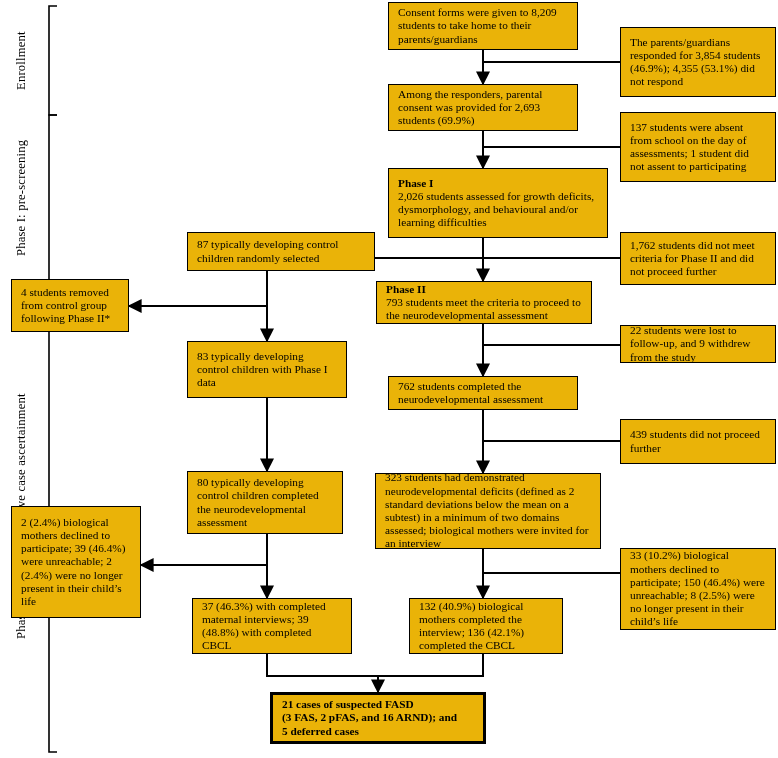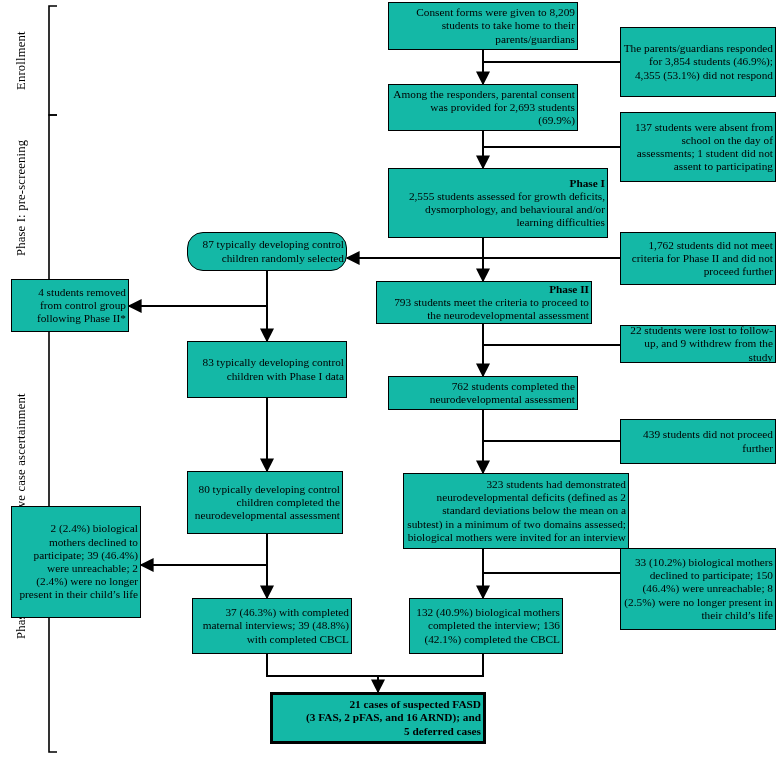--- a/index.html
+++ b/index.html
@@ -18,28 +18,28 @@
 
   svg.lines {
     position: absolute; left: 0; top: 0;
     width: 778px; height: 758px;
     pointer-events: none;
   }
 
   .box {
     position: absolute;
     border: 1.6px solid #000;
-    background: #14b8a6;
+    background: #eab308;
     display: flex;
     align-items: center;
     justify-content: center;
-    text-align: right;
+    text-align: left;
     line-height: 1.17;
     font-size: 11.3px;
-    padding: 3px 2px;
+    padding: 3px 9px;
   }
   .box.thick { border-width: 3px; font-weight: bold; }
   .box .inner { width: 100%; }
   .ttl { font-weight: bold; display: block; }
 
   
   .phase-label {
     position: absolute;
     font-size: 12.6px;
     writing-mode: vertical-rl;
@@ -127,29 +127,29 @@
     <span class="inner">Among the responders, parental consent was provided for 2,693 students (69.9%)</span>
   </div>
 
   <div class="box" style="left:620px; top:112px; width:156px; height:70px;">
     <span class="inner">137 students were absent from school on the day of assessments; 1 student did not assent to participating</span>
   </div>
 
   <div class="box" style="left:388px; top:168px; width:220px; height:70px;">
     <span class="inner">
       <span class="ttl">Phase I</span>
-      <span>2,555 students assessed for growth deficits, dysmorphology, and behavioural and/or learning difficulties</span>
+      <span>2,026 students assessed for growth deficits, dysmorphology, and behavioural and/or learning difficulties</span>
     </span>
   </div>
 
   <div class="box" style="left:620px; top:232px; width:156px; height:53px;">
     <span class="inner">1,762 students did not meet criteria for Phase II and did not proceed further</span>
   </div>
 
-  <div class="box" style="left:187px; top:232px; width:160px; height:39px;border-radius:16px;">
+  <div class="box" style="left:187px; top:232px; width:188px; height:39px;">
     <span class="inner">87 typically developing control children randomly selected</span>
   </div>
 
   <div class="box" style="left:376px; top:281px; width:216px; height:43px;">
     <span class="inner">
       <span class="ttl">Phase II</span>
       <span>793 students meet the criteria to proceed to the neurodevelopmental assessment</span>
     </span>
   </div>
 
@@ -170,21 +170,21 @@
   </div>
 
   <div class="box" style="left:620px; top:419px; width:156px; height:45px;">
     <span class="inner">439 students did not proceed further</span>
   </div>
 
   <div class="box" style="left:187px; top:471px; width:156px; height:63px;">
     <span class="inner">80 typically developing control children completed the neurodevelopmental assessment</span>
   </div>
 
-  <div class="box" style="left:403px; top:473px; width:226px; height:76px;">
+  <div class="box" style="left:375px; top:473px; width:226px; height:76px;">
     <span class="inner">323 students had demonstrated neurodevelopmental deficits (defined as 2 standard deviations below the mean on a subtest) in a minimum of two domains assessed; biological mothers were invited for an interview</span>
   </div>
 
   <div class="box" style="left:11px; top:506px; width:130px; height:112px;">
     <span class="inner">2 (2.4%) biological mothers declined to participate; 39 (46.4%) were unreachable; 2 (2.4%) were no longer present in their child’s life</span>
   </div>
 
   <div class="box" style="left:620px; top:548px; width:156px; height:82px;">
     <span class="inner">33 (10.2%) biological mothers declined to participate; 150 (46.4%) were unreachable; 8 (2.5%) were no longer present in their child’s life</span>
   </div>

